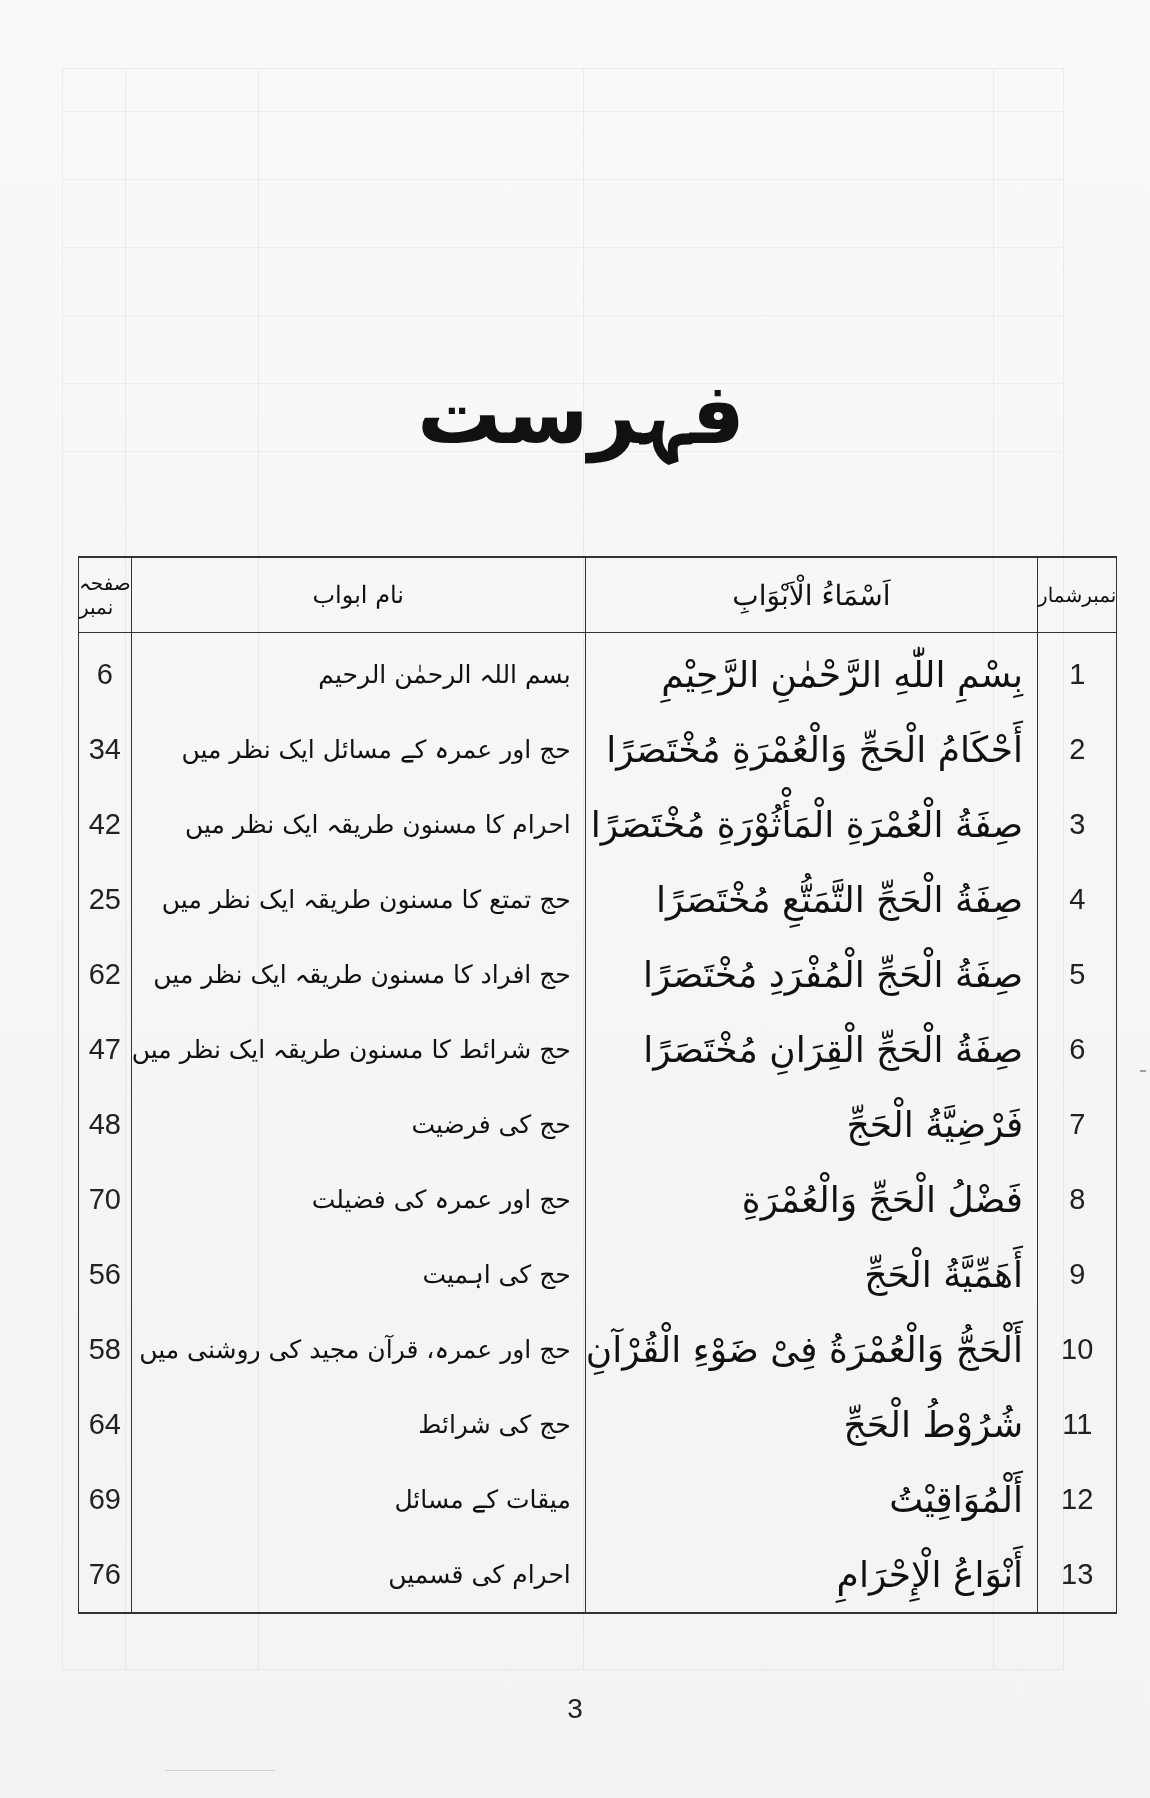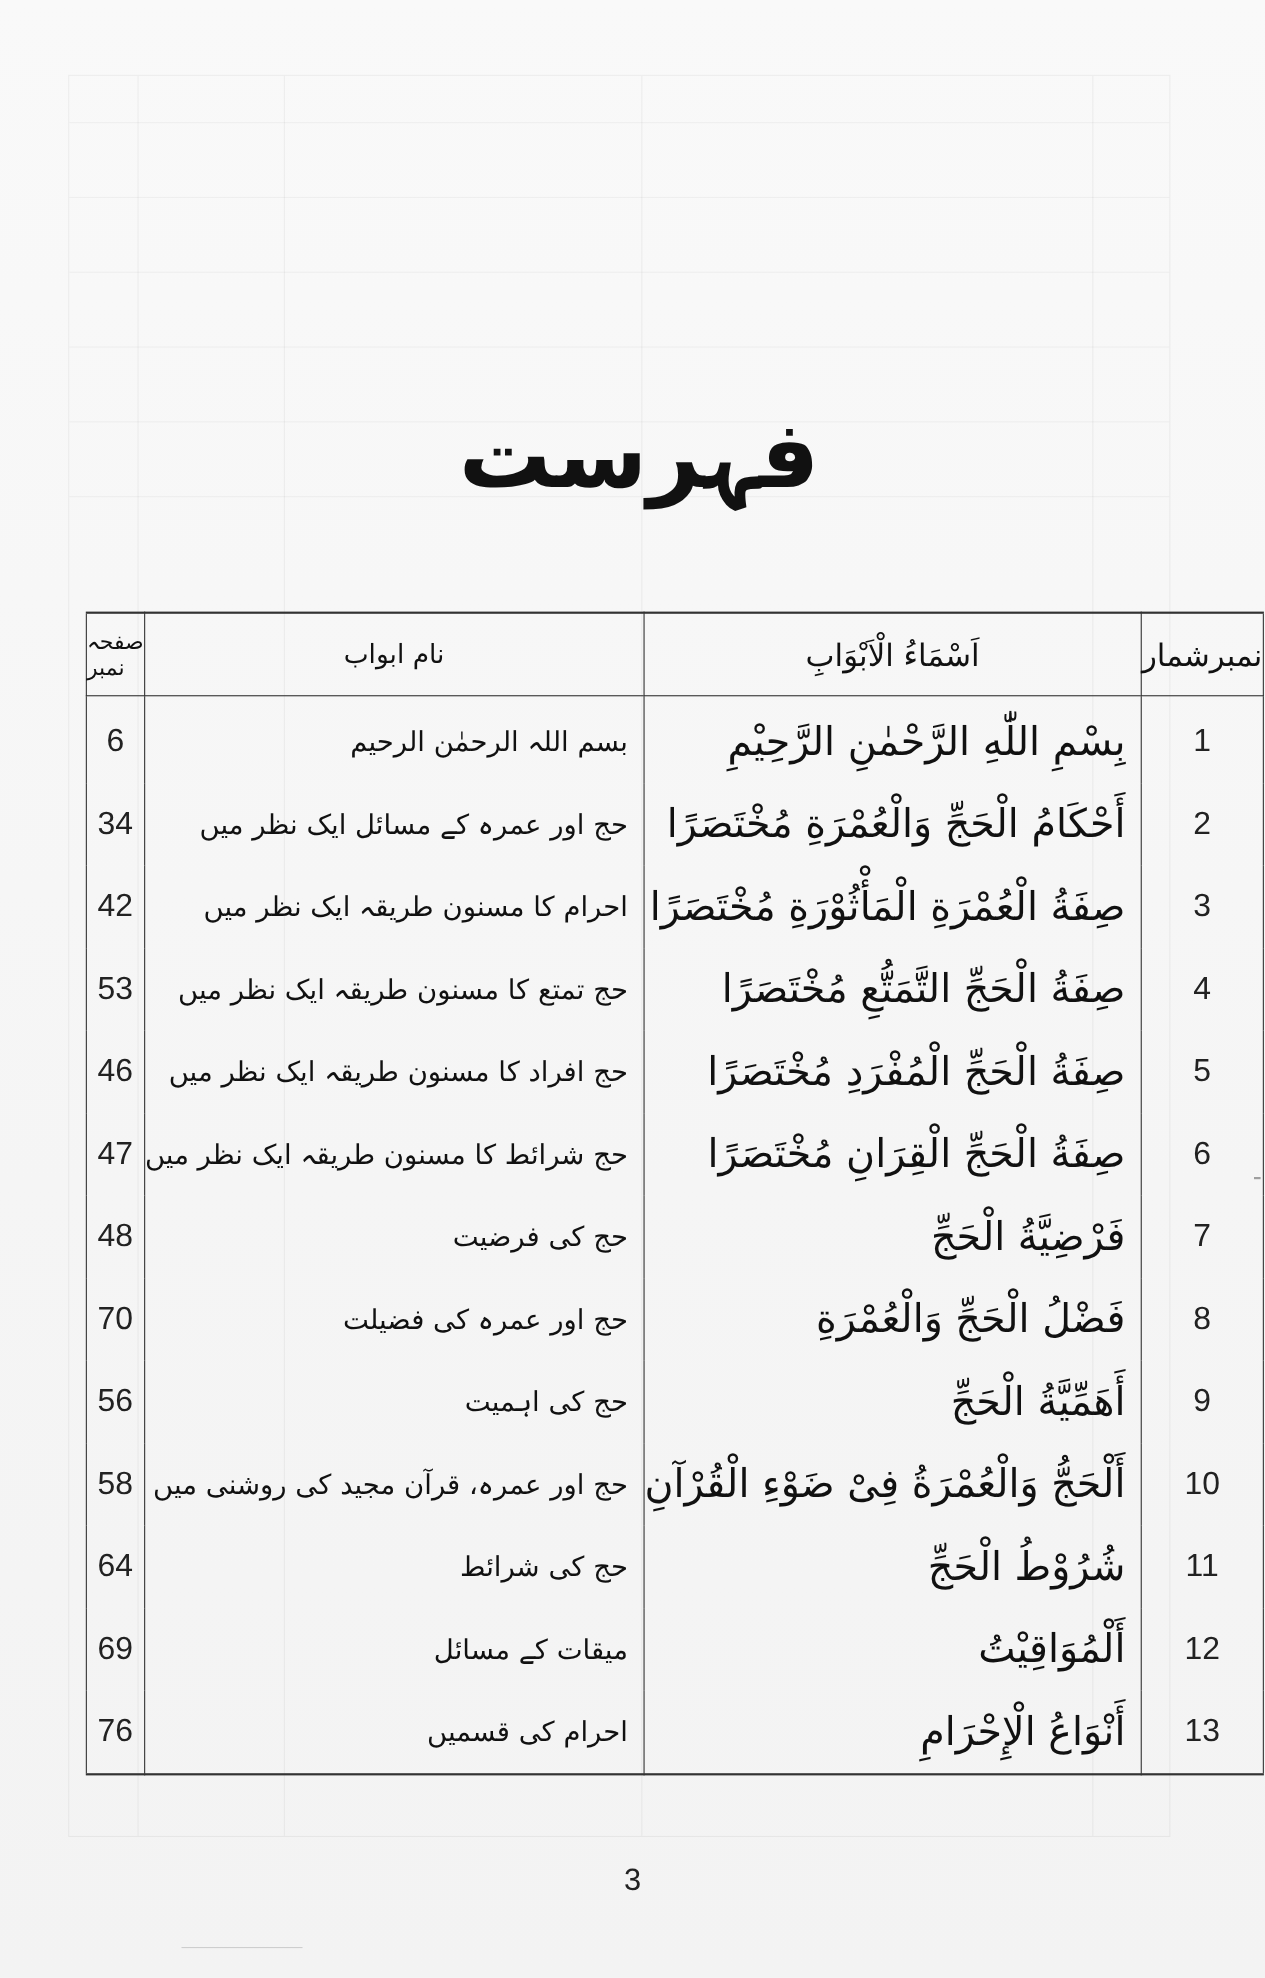--- a/index.html
+++ b/index.html
@@ -79,21 +79,21 @@
       border-bottom: 1.5px solid #333;
       font-weight: normal;
       font-family: "DejaVu Serif", serif;
       color: #111;
     }
     .col-serial { width: 71px; }
     .col-arabic { width: 436px; }
     .col-urdu   { width: 394px; }
     .col-page   { width: 90px; }
 
-    th.h-serial { font-size: 28px; text-align: center; }
+    th.h-serial { font-size: 20px; text-align: center; }
     th.h-arabic { font-size: 28px; text-align: center; }
     th.h-urdu   { font-size: 24px; text-align: center; }
     th.h-page   { font-size: 20px; text-align: left; }
 
     table.toc tbody td { height: 75px; vertical-align: middle; }
     table.toc tbody tr:first-child td { padding-top: 4px; }
 
     td.serial {
       text-align: center;
       font-family: "Liberation Sans", sans-serif;
@@ -198,27 +198,27 @@
       <tr>
         <td class="serial">3</td>
         <td class="arabic">صِفَةُ الْعُمْرَةِ الْمَأْثُوْرَةِ مُخْتَصَرًا</td>
         <td class="urdu">احرام کا مسنون طریقہ ایک نظر میں</td>
         <td class="pagenum">42</td>
       </tr>
       <tr>
         <td class="serial">4</td>
         <td class="arabic">صِفَةُ الْحَجِّ التَّمَتُّعِ مُخْتَصَرًا</td>
         <td class="urdu">حج تمتع کا مسنون طریقہ ایک نظر میں</td>
-        <td class="pagenum">53</td>
+        <td class="pagenum">25</td>
       </tr>
       <tr>
         <td class="serial">5</td>
         <td class="arabic">صِفَةُ الْحَجِّ الْمُفْرَدِ مُخْتَصَرًا</td>
         <td class="urdu">حج افراد کا مسنون طریقہ ایک نظر میں</td>
-        <td class="pagenum">46</td>
+        <td class="pagenum">62</td>
       </tr>
       <tr>
         <td class="serial">6</td>
         <td class="arabic">صِفَةُ الْحَجِّ الْقِرَانِ مُخْتَصَرًا</td>
         <td class="urdu">حج شرائط کا مسنون طریقہ ایک نظر میں</td>
         <td class="pagenum">47</td>
       </tr>
       <tr>
         <td class="serial">7</td>
         <td class="arabic">فَرْضِيَّةُ الْحَجِّ</td>

